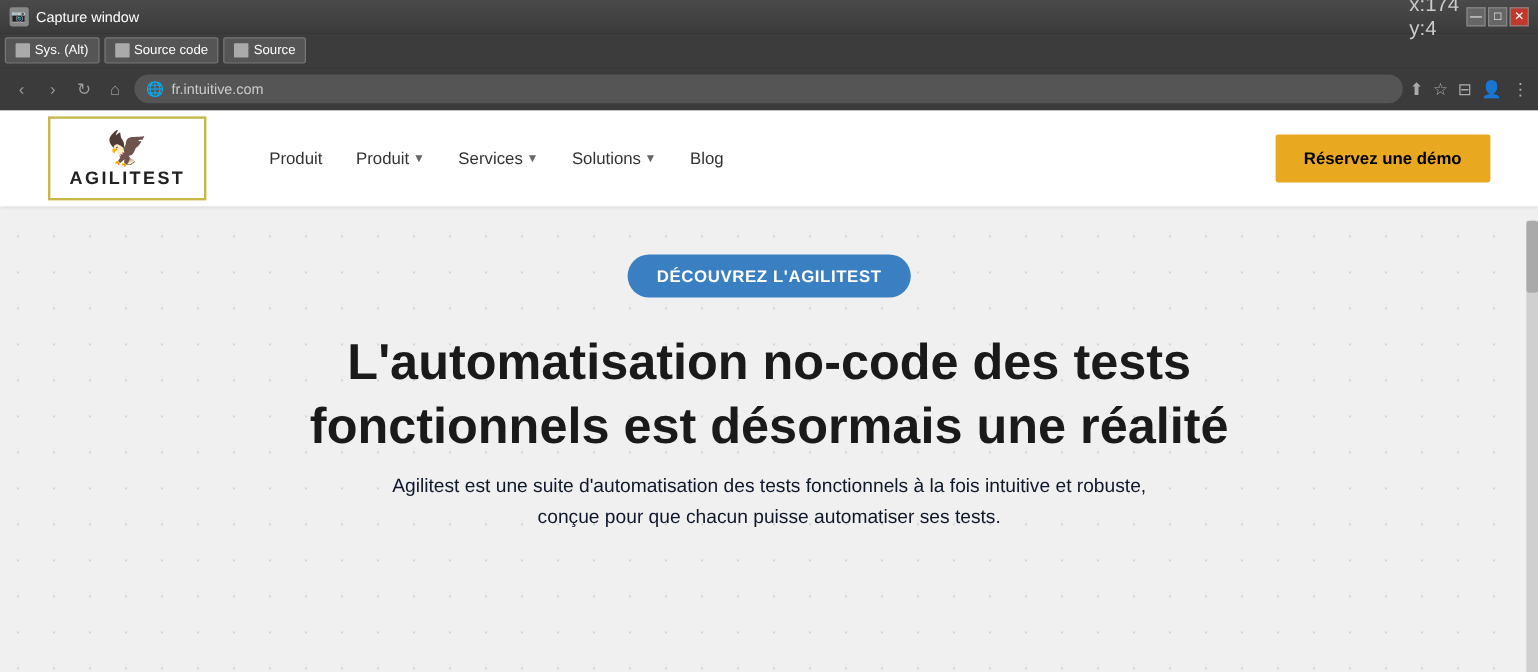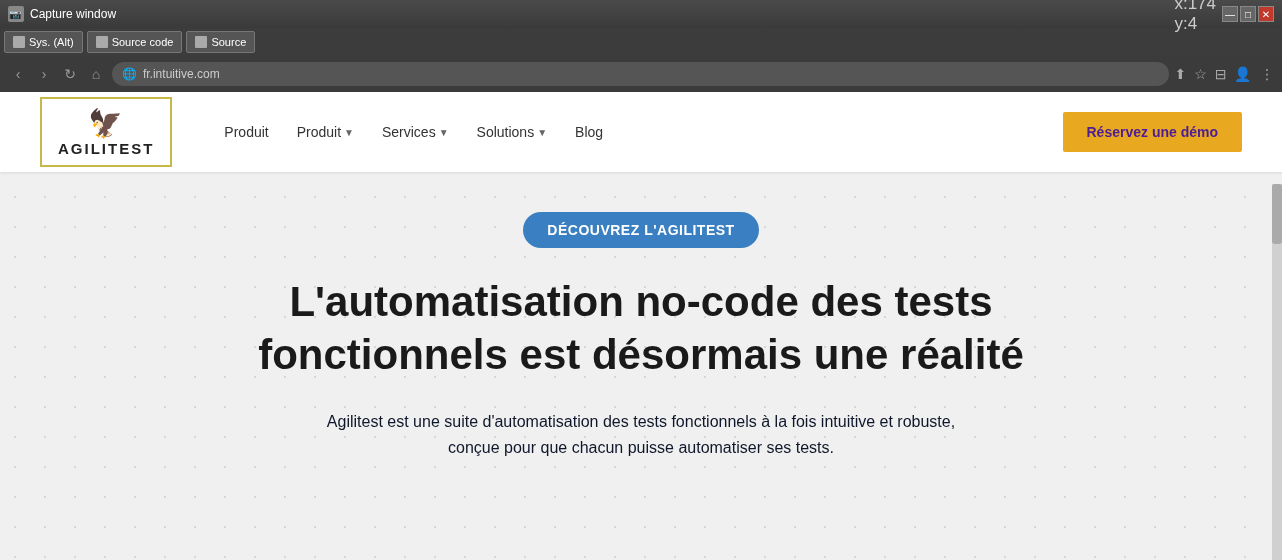--- a/index.html
+++ b/index.html
@@ -160,21 +160,21 @@
       padding: 8px 12px;
       color: #333;
       font-size: 14px;
       cursor: pointer;
       font-weight: 500;
       justify-content: flex-end;
     }
     .nav-chevron { font-size: 10px; color: #666; }
     .nav-cta {
       background: #e8a820;
-      color: #4c1d95;
+      color: #000000;
       padding: 12px 24px;
       font-size: 14px;
       font-weight: bold;
       border: none;
       cursor: pointer;
       border-radius: 2px;
       white-space: nowrap;
     }
 
     
@@ -197,21 +197,21 @@
       letter-spacing: 0.5px;
       margin-bottom: 28px;
       cursor: pointer;
     }
     .hero-title {
       font-size: 42px;
       font-weight: 800;
       color: #1a1a1a;
       line-height: 1.25;
       max-width: 780px;
-      margin-bottom: 28px;
+      margin-bottom: 12px;
     }
     .hero-subtitle {
       font-size: 16px;
       color: #0f172a;
       max-width: 680px;
       line-height: 1.6;
     }
 
     
     .scrollbar {

